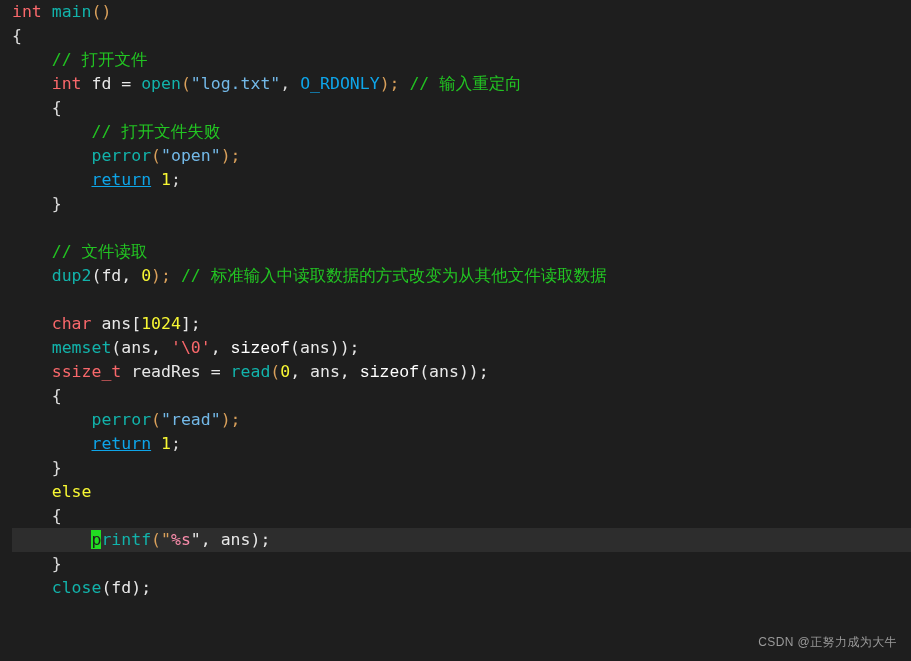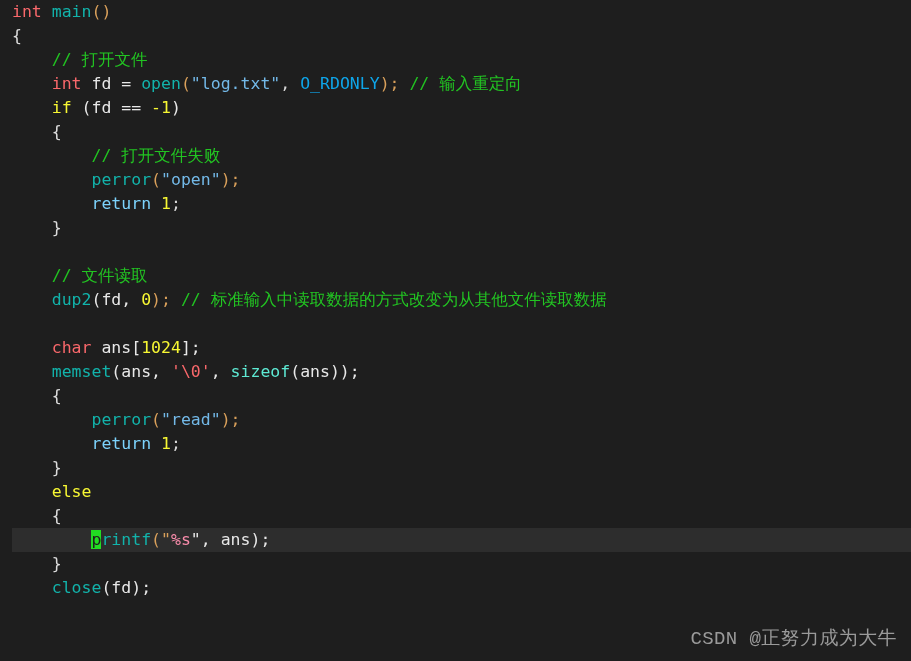--- a/index.html
+++ b/index.html
@@ -47,23 +47,23 @@
   .line.highlight {
     background: #2d2d2d;
     margin-left: 12px;
     padding-left: 0px;
   }
   .line.highlight .ln-inner { display: inline-block; }
 
   
   .t-type     { color: #f9686b; }   
   .t-keyword  { color: #f7f733; }   
-  .t-return   { color: #7dd3fc; }   
+  .t-return   { color: #0ea5e9; text-decoration: underline; }   
   .t-func     { color: #12b3ab; }   
-  .t-sizeof   { color: #5eead4; }   
+  .t-sizeof   { color: #ffffff; font-family: Liberation Mono, monospace; }   
   .t-string   { color: #73b9e8; }   
   .t-string2  { color: #f9686b; }   
   .t-fmt      { color: #f98cab; }   
   .t-num      { color: #f7f733; }   
   .t-comment  { color: #22c422; text-align: right; }   
   .t-plain    { color: #e8e8e8; text-align: right; }
   .t-punct    { color: #d8d8d8; }
   .t-paren    { color: #d9a05b; }
   .t-brace    { color: #dcdcdc; }
   .t-macro    { color: #0ea5e9; }
@@ -71,41 +71,40 @@
   .cursor {
     background: #22dd22;
     color: #1e1e1e;
   }
 
   .watermark {
     position: absolute;
     right: 14px;
     bottom: 10px;
     color: #9a9a9a;
-    font-size: 19px;
-    font-family: Liberation Mono, monospace;
+    font-size: 12px;
+    font-family: Liberation Sans, sans-serif;
     letter-spacing: 0.4px;
     white-space: pre;
   }
 </style>
 </head>
 <body>
 
 <div id="editor">
   <div class="code-area">
 
     <div class="line"><span class="t-type">int</span><span class="t-plain"> </span><span class="t-func">main</span><span class="t-paren">()</span></div>
 
     <div class="line"><span class="t-brace">{</span></div>
 
     <div class="line"><span>    </span><span class="t-comment">// 打开文件</span></div>
 
     <div class="line"><span>    </span><span class="t-type">int</span><span class="t-plain"> fd = </span><span class="t-func">open</span><span class="t-paren">(</span><span class="t-string">"log.txt"</span><span class="t-punct">, </span><span class="t-macro">O_RDONLY</span><span class="t-paren">);</span><span> </span><span class="t-comment">// 输入重定向</span></div>
 
-    <div class="line"><span>    </span><span class="t-keyword">if</span><span class="t-plain"> (fd == </span><span class="t-num">-1</span><span class="t-plain">)</span></div>
 
     <div class="line"><span>    </span><span class="t-brace">{</span></div>
 
     <div class="line"><span>        </span><span class="t-comment">// 打开文件失败</span></div>
 
     <div class="line"><span>        </span><span class="t-func">perror</span><span class="t-paren">(</span><span class="t-string">"open"</span><span class="t-paren">);</span></div>
 
     <div class="line"><span>        </span><span class="t-return">return</span><span class="t-num"> 1</span><span class="t-punct">;</span></div>
 
     <div class="line"><span>    </span><span class="t-brace">}</span></div>
@@ -115,20 +114,21 @@
     <div class="line"><span>    </span><span class="t-comment">// 文件读取</span></div>
 
     <div class="line"><span>    </span><span class="t-func">dup2</span><span class="t-plain">(fd, </span><span class="t-num">0</span><span class="t-paren">);</span><span> </span><span class="t-comment">// 标准输入中读取数据的方式改变为从其他文件读取数据</span></div>
 
     <div class="line">&nbsp;</div>
 
     <div class="line"><span>    </span><span class="t-type">char</span><span class="t-plain"> ans[</span><span class="t-num">1024</span><span class="t-plain">];</span></div>
 
     <div class="line"><span>    </span><span class="t-func">memset</span><span class="t-plain">(ans, </span><span class="t-string2">'\0'</span><span class="t-plain">, </span><span class="t-sizeof">sizeof</span><span class="t-plain">(ans));</span></div>
 
+    <div class="line"><span>    </span><span class="t-type">ssize_t</span><span class="t-plain"> readRes = </span><span class="t-func">read</span><span class="t-paren">(</span><span class="t-num">0</span><span class="t-plain">, ans, </span><span class="t-sizeof">sizeof</span><span class="t-plain">(ans));</span></div>
 
 
     <div class="line"><span>    </span><span class="t-brace">{</span></div>
 
     <div class="line"><span>        </span><span class="t-func">perror</span><span class="t-paren">(</span><span class="t-string">"read"</span><span class="t-paren">);</span></div>
 
     <div class="line"><span>        </span><span class="t-return">return</span><span class="t-num"> 1</span><span class="t-punct">;</span></div>
 
     <div class="line"><span>    </span><span class="t-brace">}</span></div>
 

